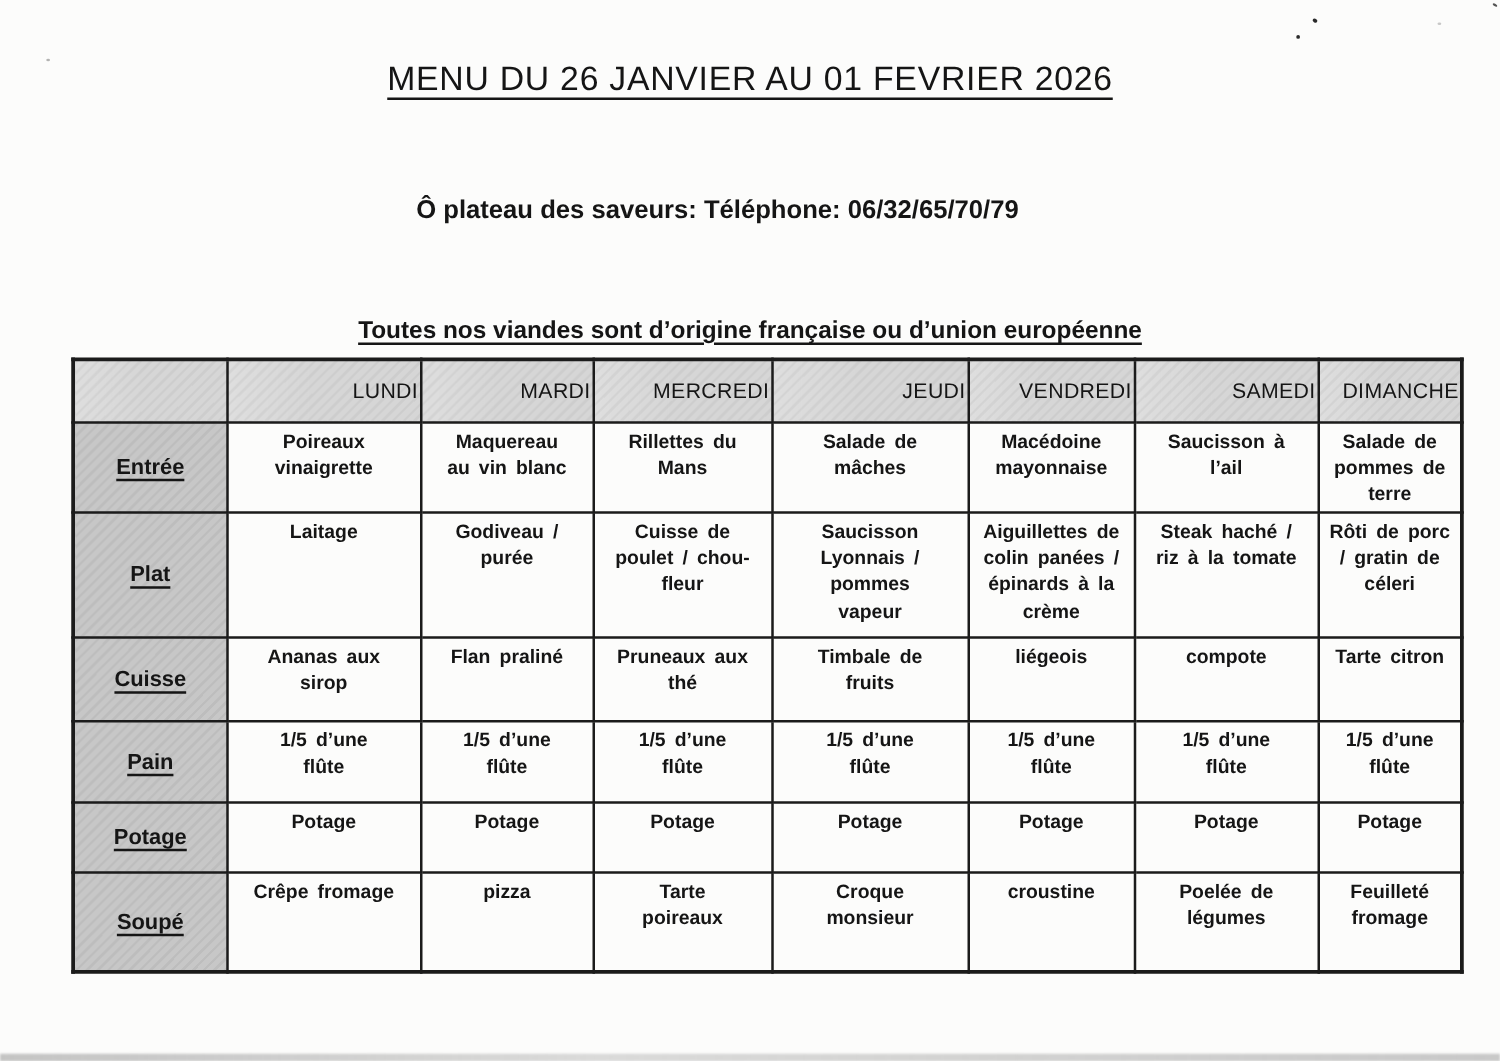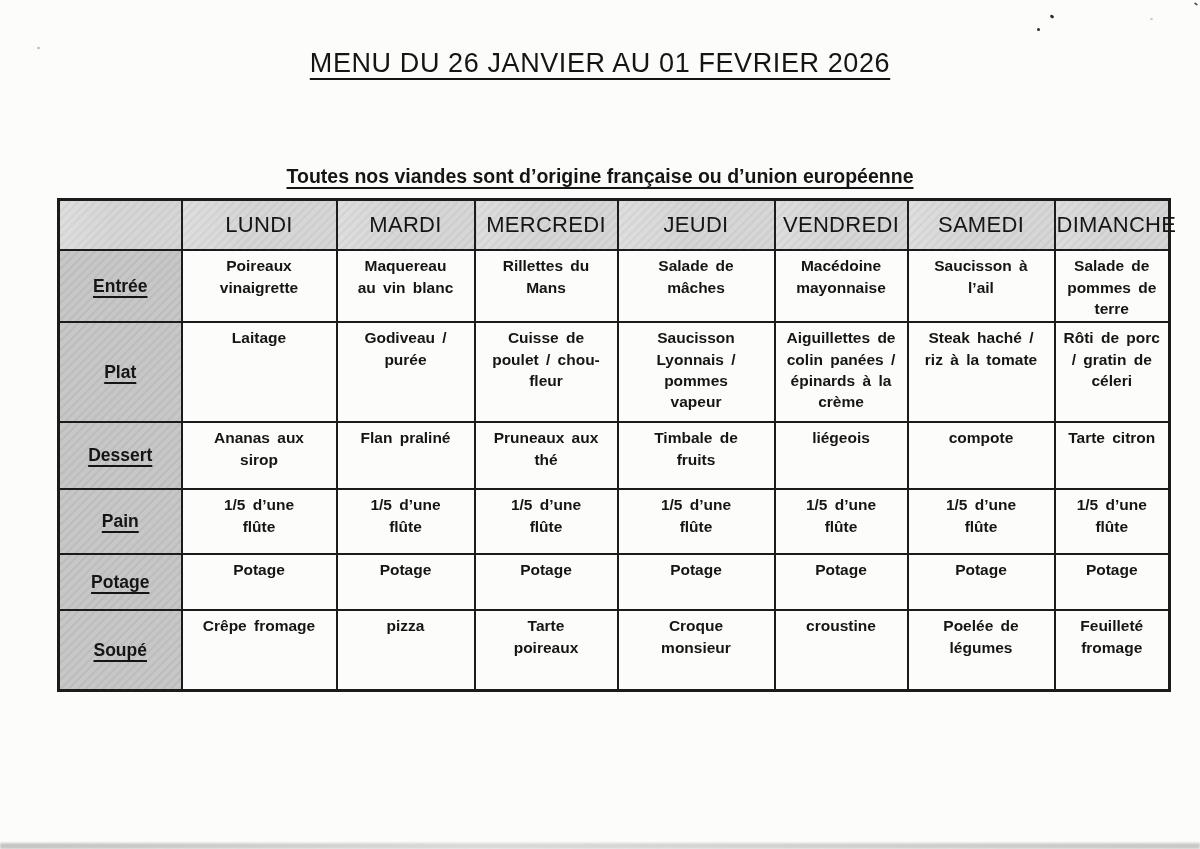--- a/index.html
+++ b/index.html
@@ -44,24 +44,24 @@
     width:1111px;
     border:3px solid #1b1b1b;
   }
   .menu th,.menu td{border:2px solid #1b1b1b;}
   .menu thead th{
     height:46px;
     background-color:#d6d6d6;
     background-image:repeating-linear-gradient(135deg, rgba(0,0,0,.045) 0 2px, transparent 2px 6px),
                      linear-gradient(90deg, rgba(255,255,255,.20), rgba(255,255,255,0) 45%);
     font-weight:400;
-    font-size:22px;
+    font-size:17px;
     letter-spacing:.3px;
     vertical-align:middle;
-    text-align:center;
+    text-align:right;
   }
   .menu tbody th{
     background-color:#c7c7c7;
     background-image:repeating-linear-gradient(135deg, rgba(0,0,0,.05) 0 2px, transparent 2px 6px);
     font-weight:700;
     font-size:17.5px;
     vertical-align:middle;
     text-align:center;
     text-decoration:underline;
     text-underline-offset:4px;
@@ -104,20 +104,21 @@
 
   <span class="speck s1"></span>
   <span class="speck s2"></span>
   <span class="speck s3"></span>
   <span class="speck s4"></span>
   <span class="speck s5"></span>
 
   <div class="title">MENU DU 26 JANVIER AU 01 FEVRIER 2026</div>
 
   <div class="subtitle">
+    <div>Ô plateau des saveurs: Téléphone: 06/32/65/70/79</div>
   </div>
 
   <div class="notice">Toutes nos viandes sont d’origine française ou d’union européenne</div>
 
   <table class="menu">
     <colgroup>
       <col style="width:123px">
         <col style="width:155px">
         <col style="width:138px">
         <col style="width:143px">
@@ -173,21 +174,21 @@
 colin panées /
 épinards à la
 crème</td>
         <td>Steak haché /
 riz à la tomate</td>
         <td>Rôti de porc
 / gratin de
 céleri</td>
       </tr>
       <tr class="r-dessert">
-        <th>Dessert</th>
+        <th>Cuisse</th>
         <td>Ananas aux
 sirop</td>
         <td>Flan praliné</td>
         <td>Pruneaux aux
 thé</td>
         <td>Timbale de
 fruits</td>
         <td>liégeois</td>
         <td>compote</td>
         <td>Tarte citron</td>

